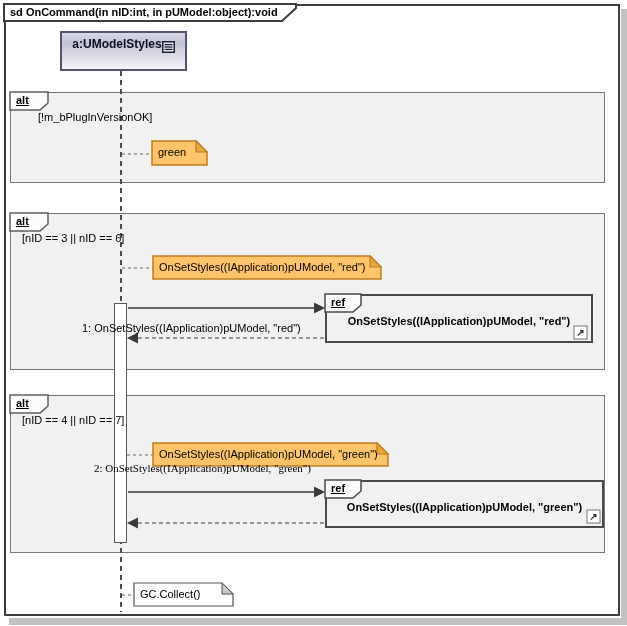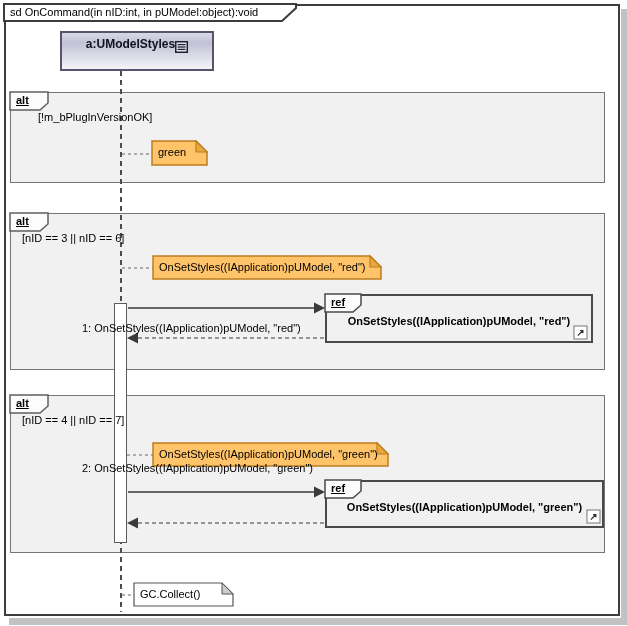--- a/index.html
+++ b/index.html
@@ -16,44 +16,44 @@
 
   .frag { background:#f1f1f1; border:1px solid #757575; }
   #alt1 { left:10px; top:92px;  width:595px; height:91px; }
   #alt2 { left:10px; top:213px; width:595px; height:157px; }
   #alt3 { left:10px; top:395px; width:595px; height:158px; }
 
   .refbox { background:#f1f1f1; border:2px solid #4a4a4a; }
   #ref1 { left:325px; top:294px; width:268px; height:49px; }
   #ref2 { left:325px; top:480px; width:279px; height:48px; }
 
-  #head { left:60px; top:31px; width:154px; height:40px;
+  #head { left:60px; top:31px; width:127px; height:40px;
           border:2px solid #54546a;
           background:linear-gradient(180deg,#d8d8e6 0%,#c2c2d6 28%,#f4f4f8 100%);
           display:flex; align-items:flex-start; justify-content:center; padding-top:5px; }
   #head .hl { font-size:12px; font-weight:bold; color:#111122; line-height:13px; }
 
   #actbar { left:114px; top:303px; width:13px; height:240px; background:#fff; border:1px solid #5a5a5a; }
 
   .t { position:absolute; font-size:11px; line-height:13px; white-space:nowrap; }
-  #title-text { left:10px; top:6px; font-size:11px; font-weight:normal; }
+  #title-text { left:10px; top:6px; font-size:11px; font-weight:bold; }
 
   .op { font-weight:bold; font-size:11px;text-decoration:underline; }
   #op1 { left:16px; top:94px; }
   #op2 { left:16px; top:215px; }
   #op3 { left:16px; top:397px; }
   #rop1 { left:331px; top:296px; }
   #rop2 { left:331px; top:482px; }
 
   #guard1 { left:14px; top:111px;margin-left:24px; }
   #guard2 { left:14px; top:232px;padding-left:8px; }
   #guard3 { left:14px; top:414px;margin-left:8px; }
 
   #msg1 { left:82px; top:291px;margin-top:31px; }
-  #msg2 { left:82px; top:462px; }
+  #msg2 { left:94px; top:462px;font-family:Liberation Serif, serif; }
 
   .reftext { position:absolute; font-size:11px; font-weight:bold; text-align:center; }
   #reft1 { left:325px; top:315px; width:268px; }
   #reft2 { left:325px; top:501px; width:279px; }
 
   #notet1 { left:158px; top:146px; }
   #notet2 { left:159px; top:261px; }
   #notet3 { left:159px; top:448px; }
   #notet4 { left:140px; top:588px; }
 </style>

